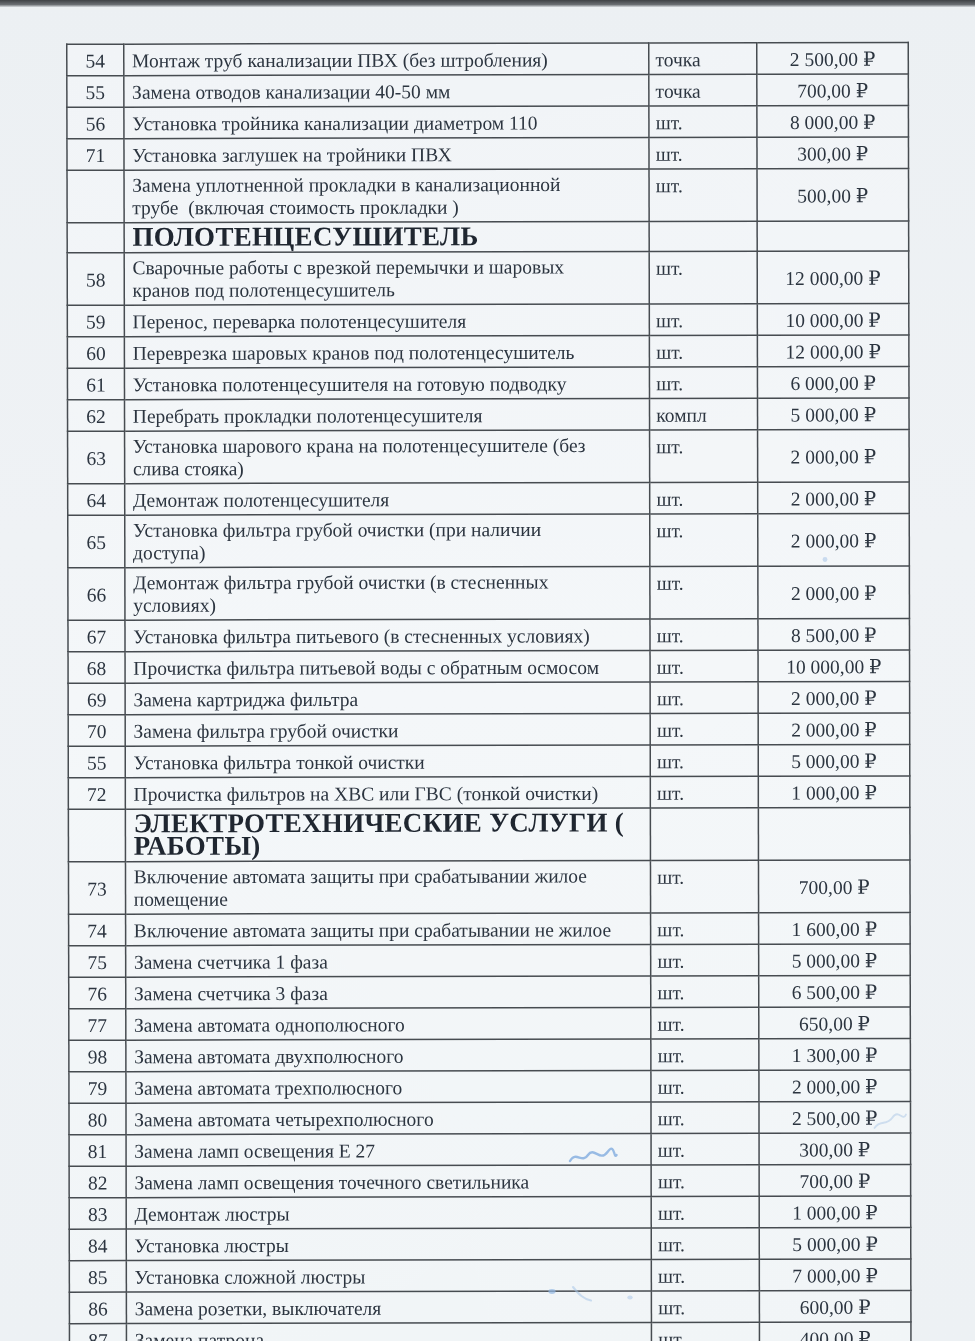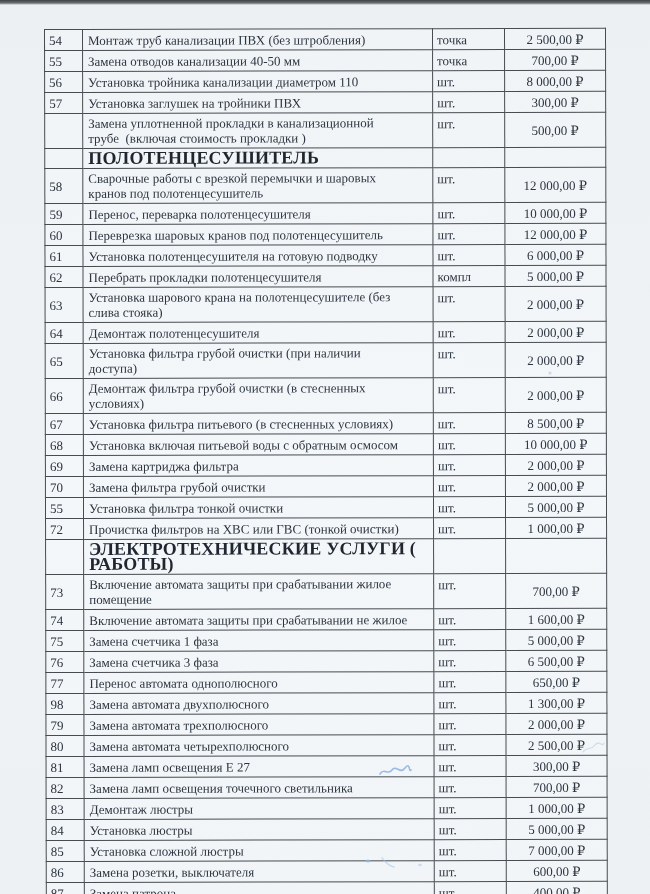--- a/index.html
+++ b/index.html
@@ -19,21 +19,21 @@
     border-collapse:collapse;table-layout:fixed;
     transform:rotate(-0.12deg);transform-origin:top left;
     background:linear-gradient(180deg,#f1f4f7 0%,#f4f7f9 50%,#f1f5f7 100%);
   }
   table.price-table{border:1.6px solid #3c4045;}
   td{
     border:1px solid #474c51;
     font-size:13px;line-height:15px;color:#2c3540;
     padding:2px 4px;overflow:hidden;
   }
-  td.c-num{width:38px;text-align:left;vertical-align:middle;}
+  td.c-num{width:38px;text-align:center;vertical-align:middle;}
   td.c-desc{width:350px;text-align:left;vertical-align:middle;white-space:pre-wrap;padding-left:5px;}
   td.c-unit{width:72px;text-align:left;vertical-align:top;padding-top:3px;}
   td.c-price{
     width:99px;text-align:center;vertical-align:middle;
     font-family:"Liberation Serif","DejaVu Serif","DejaVu Sans",serif;
   }
   tr.section-row td.c-desc{
     font-weight:bold;font-size:18px;color:#1f2630;letter-spacing:.2px;
   }
   .ink{position:absolute;pointer-events:none;}
@@ -64,21 +64,21 @@
           <td class="c-unit">точка</td>
           <td class="c-price">700,00 ₽</td>
         </tr>
         <tr>
           <td class="c-num">56</td>
           <td class="c-desc">Установка тройника канализации диаметром 110</td>
           <td class="c-unit">шт.</td>
           <td class="c-price">8 000,00 ₽</td>
         </tr>
         <tr>
-          <td class="c-num">57</td>
+          <td class="c-num">71</td>
           <td class="c-desc">Установка заглушек на тройники ПВХ</td>
           <td class="c-unit">шт.</td>
           <td class="c-price">300,00 ₽</td>
         </tr>
         <tr>
           <td class="c-num"></td>
           <td class="c-desc">Замена уплотненной прокладки в канализационной
 трубе  (включая стоимость прокладки )</td>
           <td class="c-unit">шт.</td>
           <td class="c-price">500,00 ₽</td>
@@ -148,21 +148,21 @@
           <td class="c-price">2 000,00 ₽</td>
         </tr>
         <tr>
           <td class="c-num">67</td>
           <td class="c-desc">Установка фильтра питьевого (в стесненных условиях)</td>
           <td class="c-unit">шт.</td>
           <td class="c-price">8 500,00 ₽</td>
         </tr>
         <tr>
           <td class="c-num">68</td>
-          <td class="c-desc">Установка включая питьевой воды с обратным осмосом</td>
+          <td class="c-desc">Прочистка фильтра питьевой воды с обратным осмосом</td>
           <td class="c-unit">шт.</td>
           <td class="c-price">10 000,00 ₽</td>
         </tr>
         <tr>
           <td class="c-num">69</td>
           <td class="c-desc">Замена картриджа фильтра</td>
           <td class="c-unit">шт.</td>
           <td class="c-price">2 000,00 ₽</td>
         </tr>
         <tr>
@@ -209,21 +209,21 @@
           <td class="c-price">5 000,00 ₽</td>
         </tr>
         <tr>
           <td class="c-num">76</td>
           <td class="c-desc">Замена счетчика 3 фаза</td>
           <td class="c-unit">шт.</td>
           <td class="c-price">6 500,00 ₽</td>
         </tr>
         <tr>
           <td class="c-num">77</td>
-          <td class="c-desc">Перенос автомата однополюсного</td>
+          <td class="c-desc">Замена автомата однополюсного</td>
           <td class="c-unit">шт.</td>
           <td class="c-price">650,00 ₽</td>
         </tr>
         <tr>
           <td class="c-num">98</td>
           <td class="c-desc">Замена автомата двухполюсного</td>
           <td class="c-unit">шт.</td>
           <td class="c-price">1 300,00 ₽</td>
         </tr>
         <tr>

